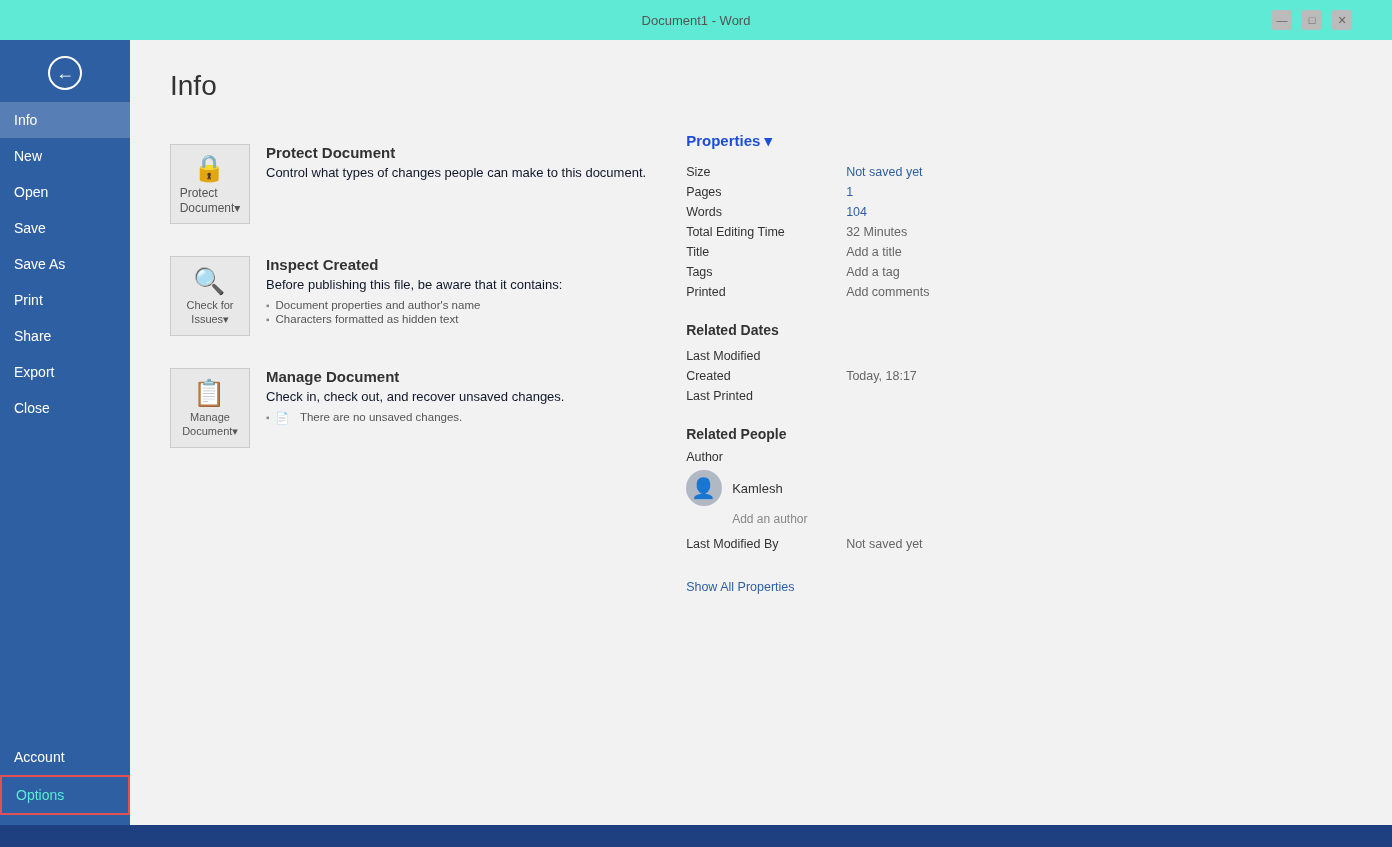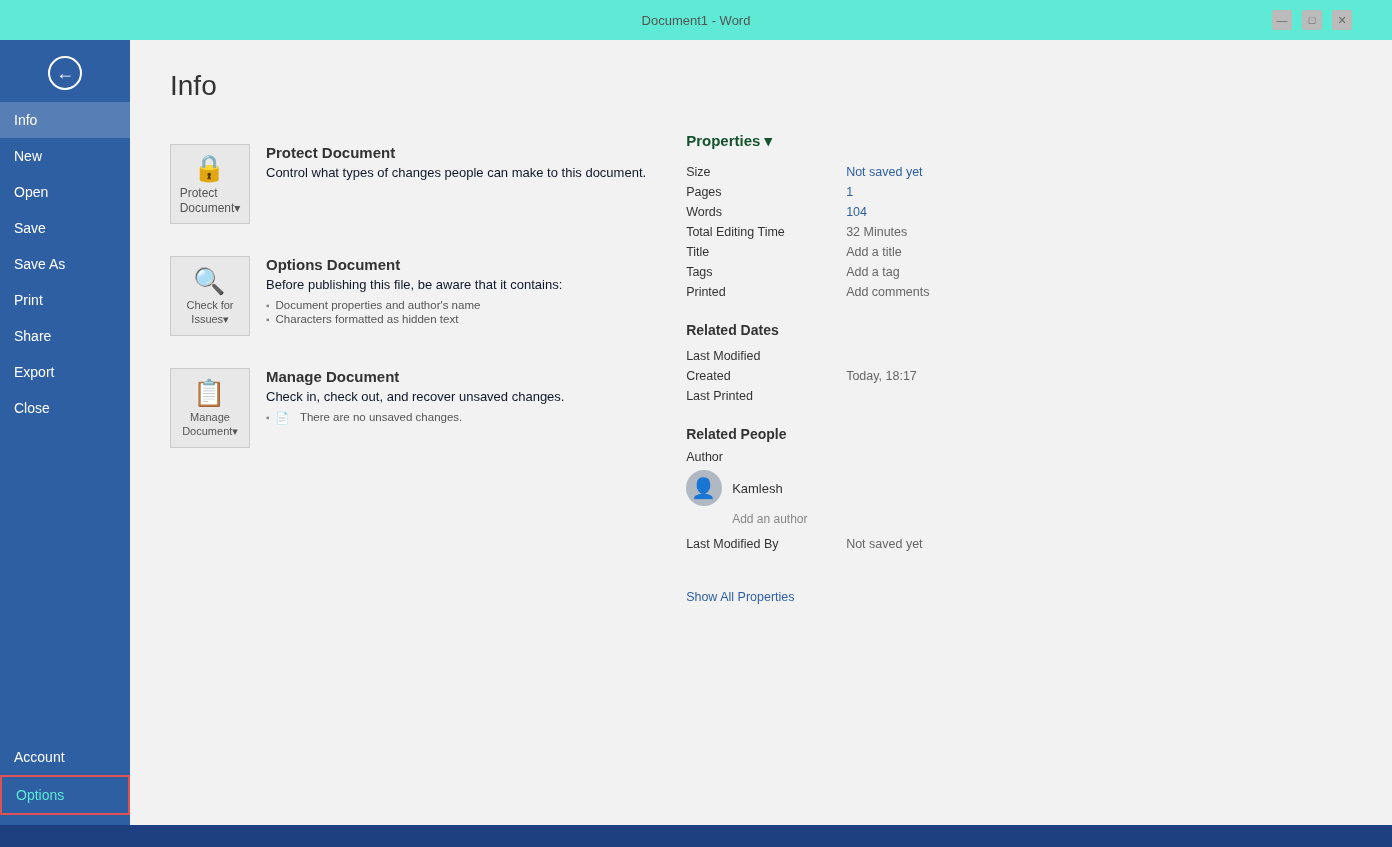--- a/index.html
+++ b/index.html
@@ -164,21 +164,21 @@
     
     .properties-panel {
       width: 460px;
       flex-shrink: 0;
       padding: 0 20px;
     }
 
     .props-header {
       font-size: 15px;
       font-weight: 600;
-      color: #14532d;
+      color: #1d4ed8;
       margin-bottom: 12px;
       display: flex;
       gap: 4px;
     }
 
     .props-table { width: 100%; border-collapse: collapse; margin-bottom: 20px; }
     .props-table tr td { padding: 3px 0; font-size: 12.5px; vertical-align: top; }
     .props-table tr td:first-child { color: #333; width: 160px; }
     .props-table tr td:last-child { color: #666; }
 
@@ -205,21 +205,21 @@
       justify-content: center;
       flex-shrink: 0;
     }
     .avatar-icon {
       font-size: 20px;
       color: #7a8494;
     }
 
     .add-author-link { font-size: 12px; color: #888; margin-left: 46px; display: block; margin-bottom: 8px; }
 
-    .show-all-link { font-size: 12.5px; color: #2e5fa3; cursor: pointer; display: inline-block; margin-top: 16px; }
+    .show-all-link { font-size: 12.5px; color: #2e5fa3; cursor: pointer; display: inline-block; margin-top: 6px; }
 
     .main-row {
       display: flex;
       gap: 20px;
     }
 
     .bottom-bar {
       height: 22px;
       background: #1e4080;
       flex-shrink: 0;
@@ -301,21 +301,21 @@
             <div class="card-desc">Control what types of changes people can make to this document.</div>
           </div>
         </div>
 
         <div class="info-card">
           <div class="card-icon-box">
             <span class="card-icon-svg">🔍</span>
             <span style="font-size:11px;text-align:center;color:#555;line-height:1.2">Check for<br>Issues▾</span>
           </div>
           <div class="card-text">
-            <div class="card-title">Options Document</div>
+            <div class="card-title">Inspect Created</div>
             <div class="card-desc">Before publishing this file, be aware that it contains:</div>
             <ul class="card-list">
               <li>
                   <span>Document properties and author's name</span>
                 </li>
               <li>
                   <span>Characters formatted as hidden text</span>
                 </li>
             </ul>
           </div>

